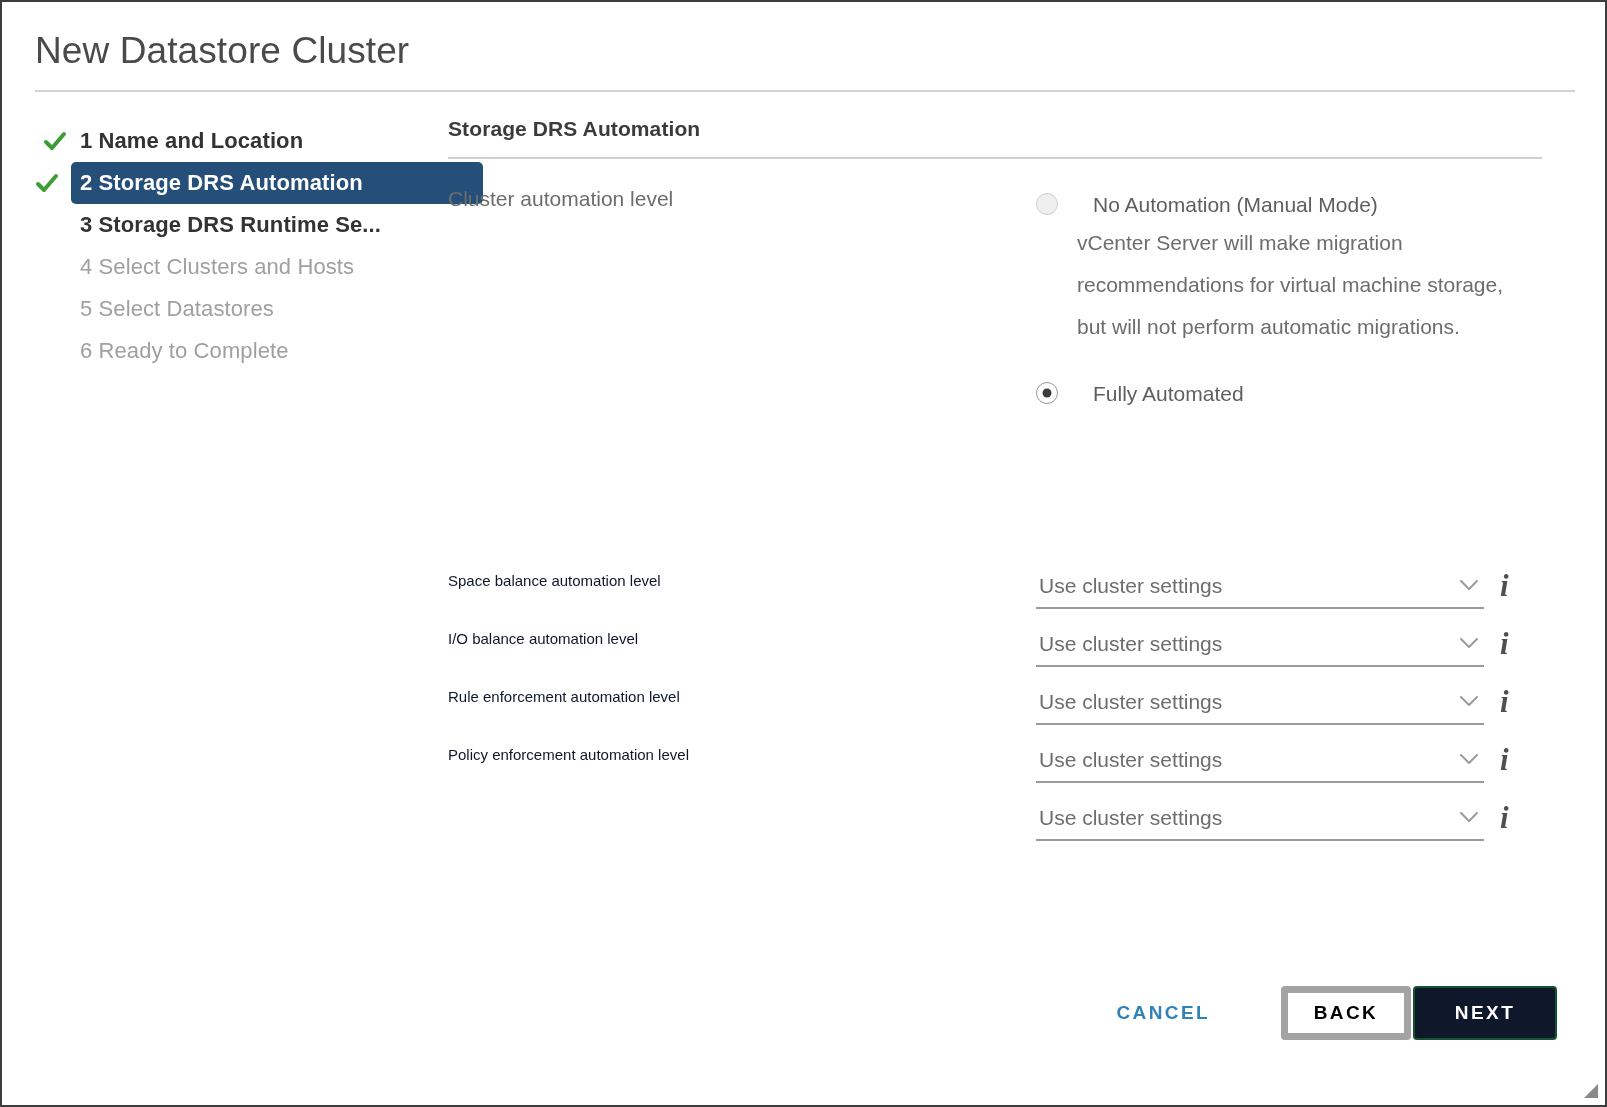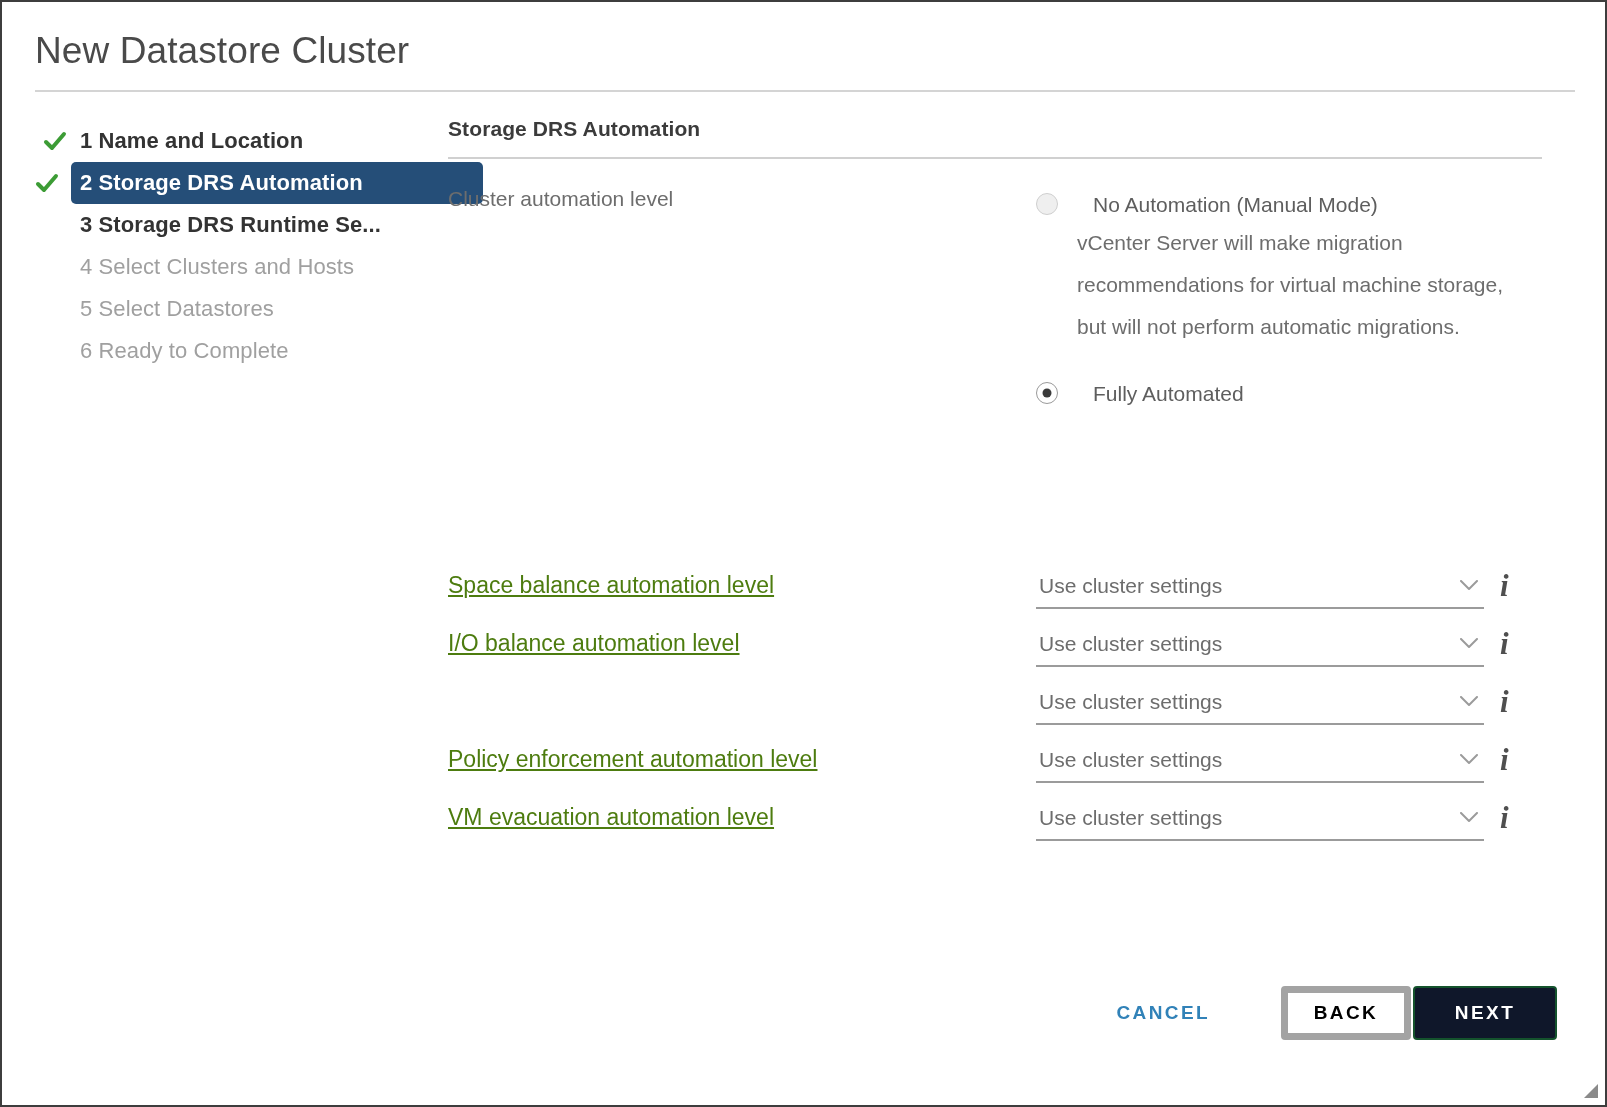--- a/index.html
+++ b/index.html
@@ -172,24 +172,23 @@
     width: 1110px;
   }
   .field-row {
     position: relative;
     height: 58px;
   }
   .field-label {
     position: absolute;
     left: 0;
     top: 8px;
-    font-size: 23px;
-    color: #4d7c0f;
+    font-size: 15px;
+    color: #0f172a;
     white-space: nowrap;
-    text-decoration: underline;
   }
   .field-select {
     position: absolute;
     left: 588px;
     top: 0;
     width: 448px;
     height: 45px;
     border-bottom: 2px solid #9b9b9b;
     display: flex;
     align-items: center;
@@ -374,20 +373,21 @@
         <span class="chevron">
           <svg width="18" height="11" viewBox="0 0 18 11">
               <path d="M1 1 L9 9 L17 1" fill="none" stroke="#9b9b9b" stroke-width="2" stroke-linecap="round" stroke-linejoin="round"></path>
             </svg>
         </span>
       </div>
       <div class="info-icon">i</div>
     </div>
 
     <div class="field-row">
+      <div class="field-label">Rule enforcement automation level</div>
       <div class="field-select">
         <span class="field-value">Use cluster settings</span>
         <span class="chevron">
           <svg width="18" height="11" viewBox="0 0 18 11">
               <path d="M1 1 L9 9 L17 1" fill="none" stroke="#9b9b9b" stroke-width="2" stroke-linecap="round" stroke-linejoin="round"></path>
             </svg>
         </span>
       </div>
       <div class="info-icon">i</div>
     </div>
@@ -399,21 +399,20 @@
         <span class="chevron">
           <svg width="18" height="11" viewBox="0 0 18 11">
               <path d="M1 1 L9 9 L17 1" fill="none" stroke="#9b9b9b" stroke-width="2" stroke-linecap="round" stroke-linejoin="round"></path>
             </svg>
         </span>
       </div>
       <div class="info-icon">i</div>
     </div>
 
     <div class="field-row">
-      <div class="field-label">VM evacuation automation level</div>
       <div class="field-select">
         <span class="field-value">Use cluster settings</span>
         <span class="chevron">
           <svg width="18" height="11" viewBox="0 0 18 11">
               <path d="M1 1 L9 9 L17 1" fill="none" stroke="#9b9b9b" stroke-width="2" stroke-linecap="round" stroke-linejoin="round"></path>
             </svg>
         </span>
       </div>
       <div class="info-icon">i</div>
     </div>

